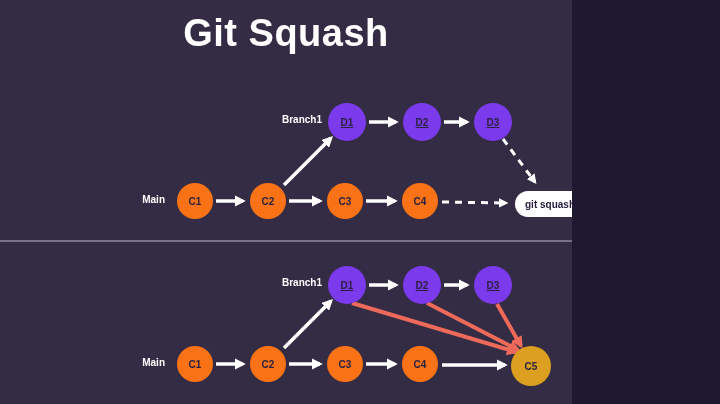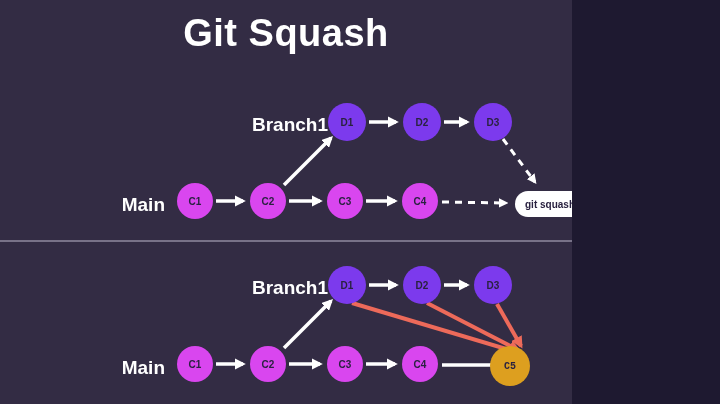--- a/index.html
+++ b/index.html
@@ -28,37 +28,37 @@
   }
   .divider {
     position: absolute;
     left: 0; top: 240px;
     width: 720px; height: 2px;
     background: rgba(205, 200, 220, 0.45);
   }
   .row-label {
     position: absolute;
     color: #ffffff;
-    font-size: 19px;
+    font-size: 10px;
     font-weight: bold;
     text-align: right;
     width: 70px;
   }
   .node {
     position: absolute;
     border-radius: 50%;
     display: flex;
     align-items: center;
     justify-content: center;
     font-size: 10px;
     font-weight: bold;
     color: #2a2240;
   }
-  .node-branch { width: 38px; height: 38px; background: #7c3aed; }
-  .node-main   { width: 36px; height: 36px; background: #d946ef; }
+  .node-branch { width: 38px; height: 38px; background: #7c3aed; text-decoration: underline; }
+  .node-main   { width: 36px; height: 36px; background: #f97316; }
   .node-squash { width: 40px; height: 40px; background: #dd9f1f; }
   .pill {
     position: absolute;
     background: #ffffff;
     color: #2a2240;
     font-size: 10px;
     font-weight: bold;
     border-radius: 14px;
     padding: 0 10px;
     height: 26px;
@@ -156,17 +156,17 @@
   </div>
   <div class="node node-main" style="left:250px; top:346px;">
     <span>C2</span>
   </div>
   <div class="node node-main" style="left:327px; top:346px;">
     <span>C3</span>
   </div>
   <div class="node node-main" style="left:402px; top:346px;">
     <span>C4</span>
   </div>
-  <div class="node node-squash" style="left:490px; top:346px;font-family:Liberation Mono, monospace;">
+  <div class="node node-squash" style="left:511px; top:346px;">
     <span>C5</span>
   </div>
 
 </div>
 
 </body></html>

